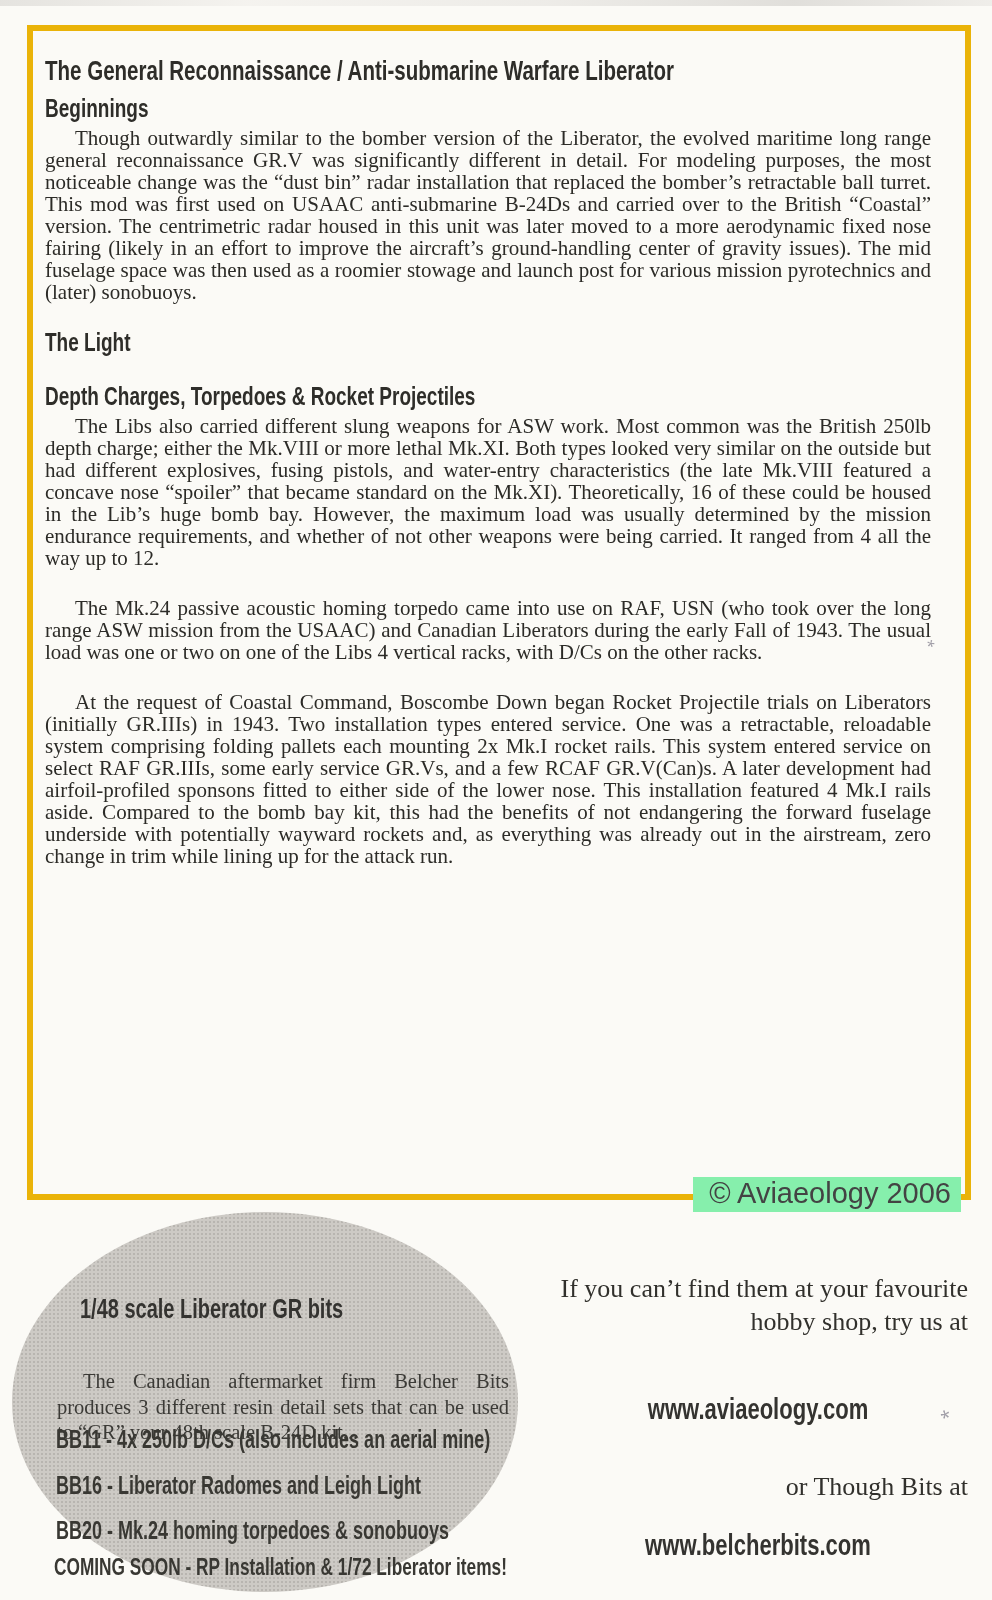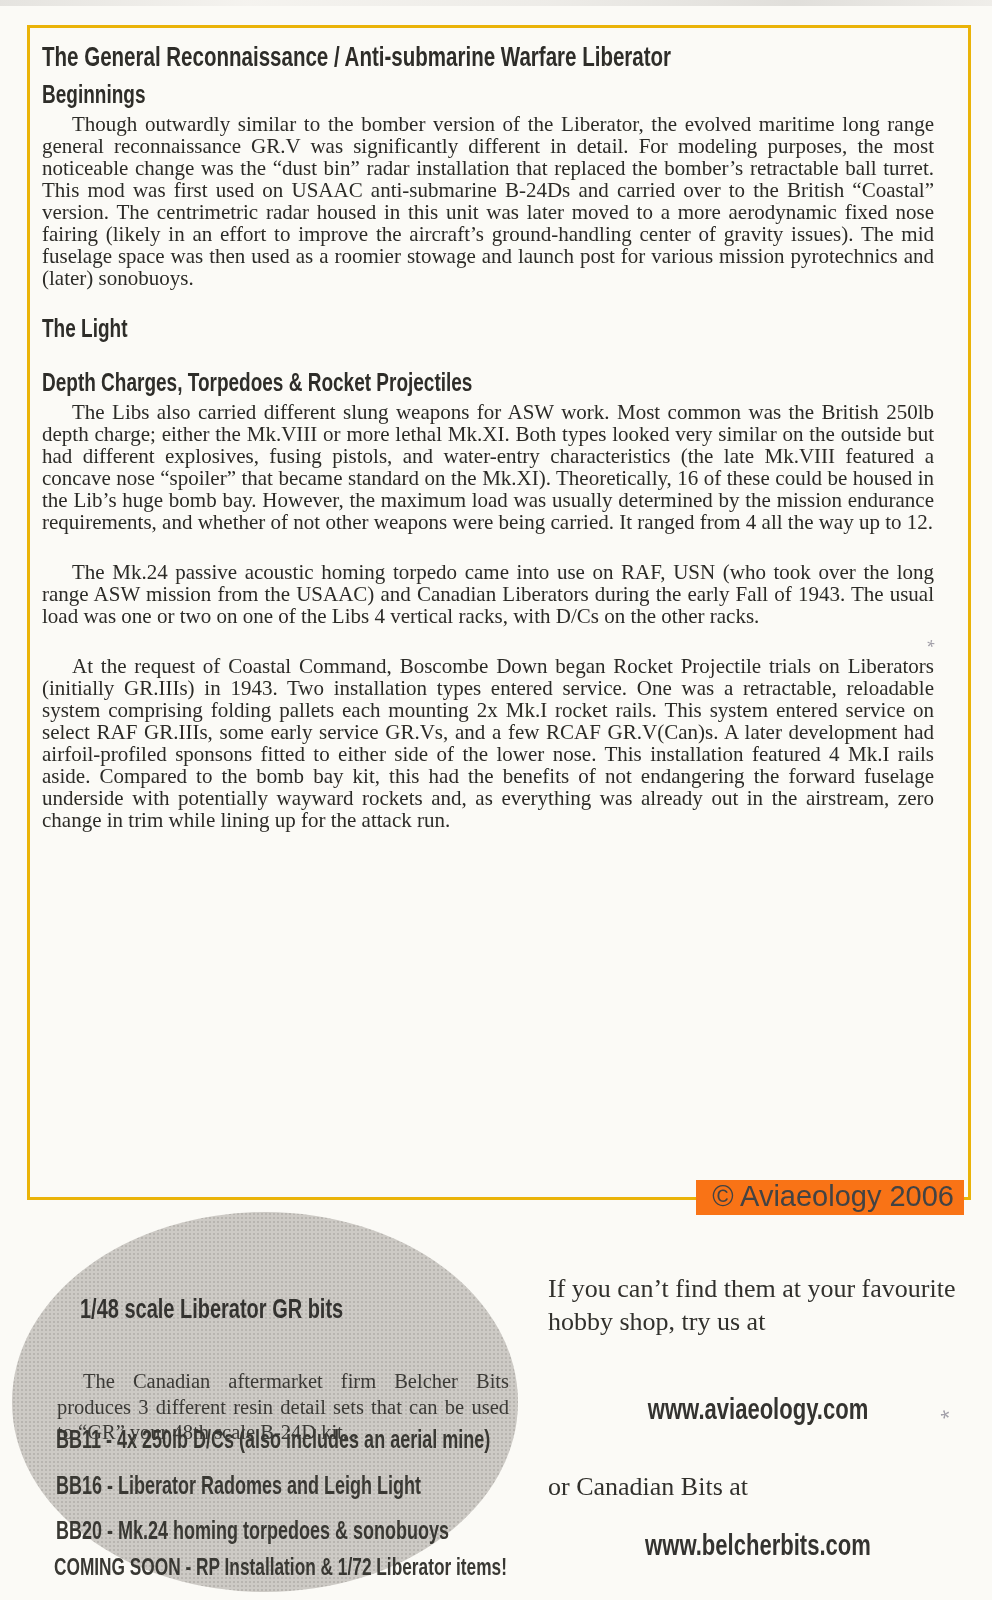--- a/index.html
+++ b/index.html
@@ -15,23 +15,23 @@
   .scan-edge {
     position:absolute; top:0; left:0; width:992px; height:6px;
     background:linear-gradient(90deg,#d9d7d3,#f1efeb 25%,#e6e4e0 55%,#d2d0cc 80%,#e9e7e3);
     opacity:.65;
   }
 
   
   .doc-box {
     position:absolute; left:27px; top:25px;
     width:944px; height:1175px;
-    border:3px solid #eab308;
+    border:6px solid #eab308;
     box-sizing:border-box;
-    padding:13px 34px 0 12px;
+    padding:24px 34px 0 12px;
     background:#fbfaf6;
   }
   .cond {
     font-family:"Liberation Sans", sans-serif;
     font-weight:bold;
     white-space:nowrap;
     color:#2e2d29;
   }
   .doc-title {
     font-size:27px; line-height:32px; margin:0 0 4px 0;
@@ -44,21 +44,21 @@
   .sec-heading.first { margin-top:6px; }
   .doc-box p {
     font-size:21px; line-height:22px;
     text-align:justify; text-indent:30px;
     margin:0; color:#2c2b27;
   }
   .doc-box p + p { margin-top:28px; }
 
   .copyright {
     position:absolute; right:4px; bottom:-18px;
-    background:#f97316;
+    background:#86efac;
     padding:0 10px 2px 16px;
     font-family:"Liberation Sans", sans-serif;
     font-size:29px; color:#434343;
     white-space:nowrap;
   }
 
   
   .pencil-mark { position:absolute; font-size:15px; color:#8d8a96; opacity:.8; }
   .pencil-mark.m1 { left:928px; top:628px; transform:rotate(12deg); }
   .pencil-mark.m2 { left:938px; top:1396px; transform:rotate(-18deg); font-size:18px; }
@@ -91,21 +91,21 @@
     color:#393833;
   }
   .promo-item.i0 { top:1425px; }
   .promo-item.i1 { top:1471px; }
   .promo-item.i2 { top:1516px; }
   .promo-item.i3 { top:1553px; left:54px; font-size:24px; }
 
   
   .contact-line {
     position:absolute; left:548px; width:420px;
-    text-align:left;
+    text-align:right;
     font-size:26px; line-height:33px;
     color:#31302c;
   }
   .contact-line.l1 { top:1272px; }
   .contact-line.l2 { top:1470px; }
   .contact-url {
     position:absolute; left:548px; width:420px;
     text-align:center;
     font-size:29px; line-height:32px;
     transform:scaleX(0.76); transform-origin:50% 50%;
@@ -141,14 +141,14 @@
 <div class="promo-ellipse"></div>
 <div class="cond promo-heading">1/48 scale Liberator GR bits</div>
 <div class="promo-body">The Canadian aftermarket firm Belcher Bits produces 3 different resin detail sets that can be used to “GR” your 48th scale B-24D kit...</div>
 <div class="cond promo-item i0">BB11 - 4x 250lb D/Cs (also includes an aerial mine)</div>
 <div class="cond promo-item i1">BB16 - Liberator Radomes and Leigh Light</div>
 <div class="cond promo-item i2">BB20 - Mk.24 homing torpedoes &amp; sonobuoys</div>
 <div class="cond promo-item i3">COMING SOON - RP Installation &amp; 1/72 Liberator items!</div>
 
 <div class="contact-line l1">If you can’t find them at your favourite hobby shop, try us at</div>
 <div class="cond contact-url u1">www.aviaeology.com</div>
-<div class="contact-line l2">or Canadian Bits at</div>
+<div class="contact-line l2">or Though Bits at</div>
 <div class="cond contact-url u2">www.belcherbits.com</div>
 
 </body></html>

